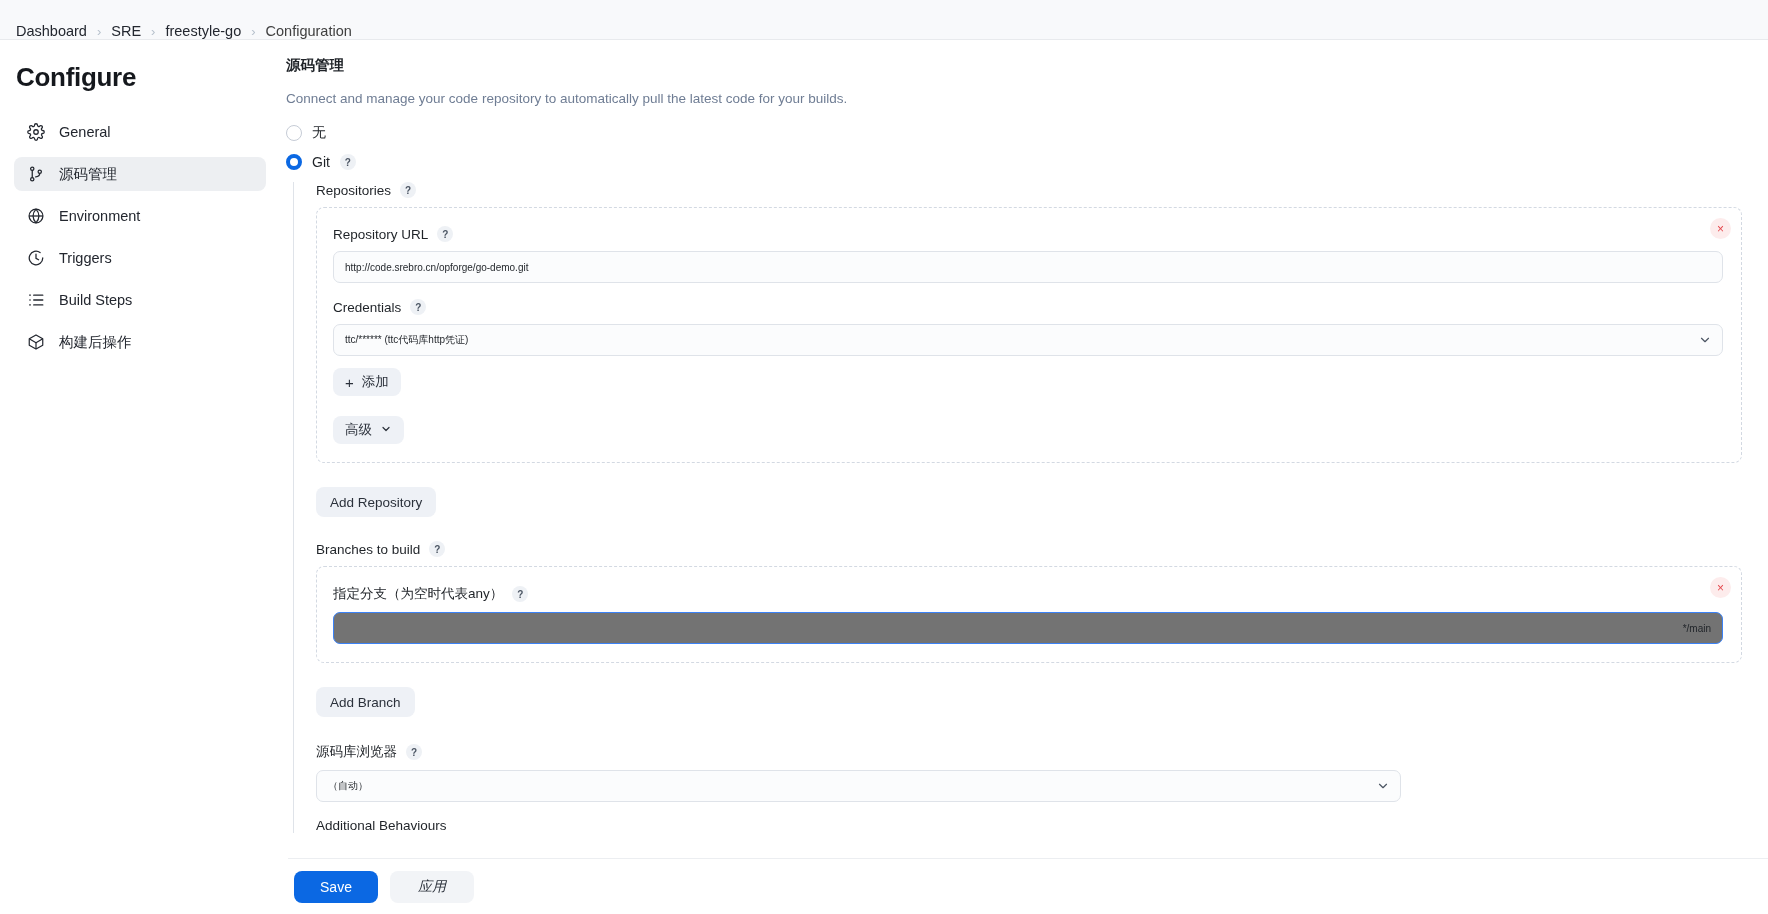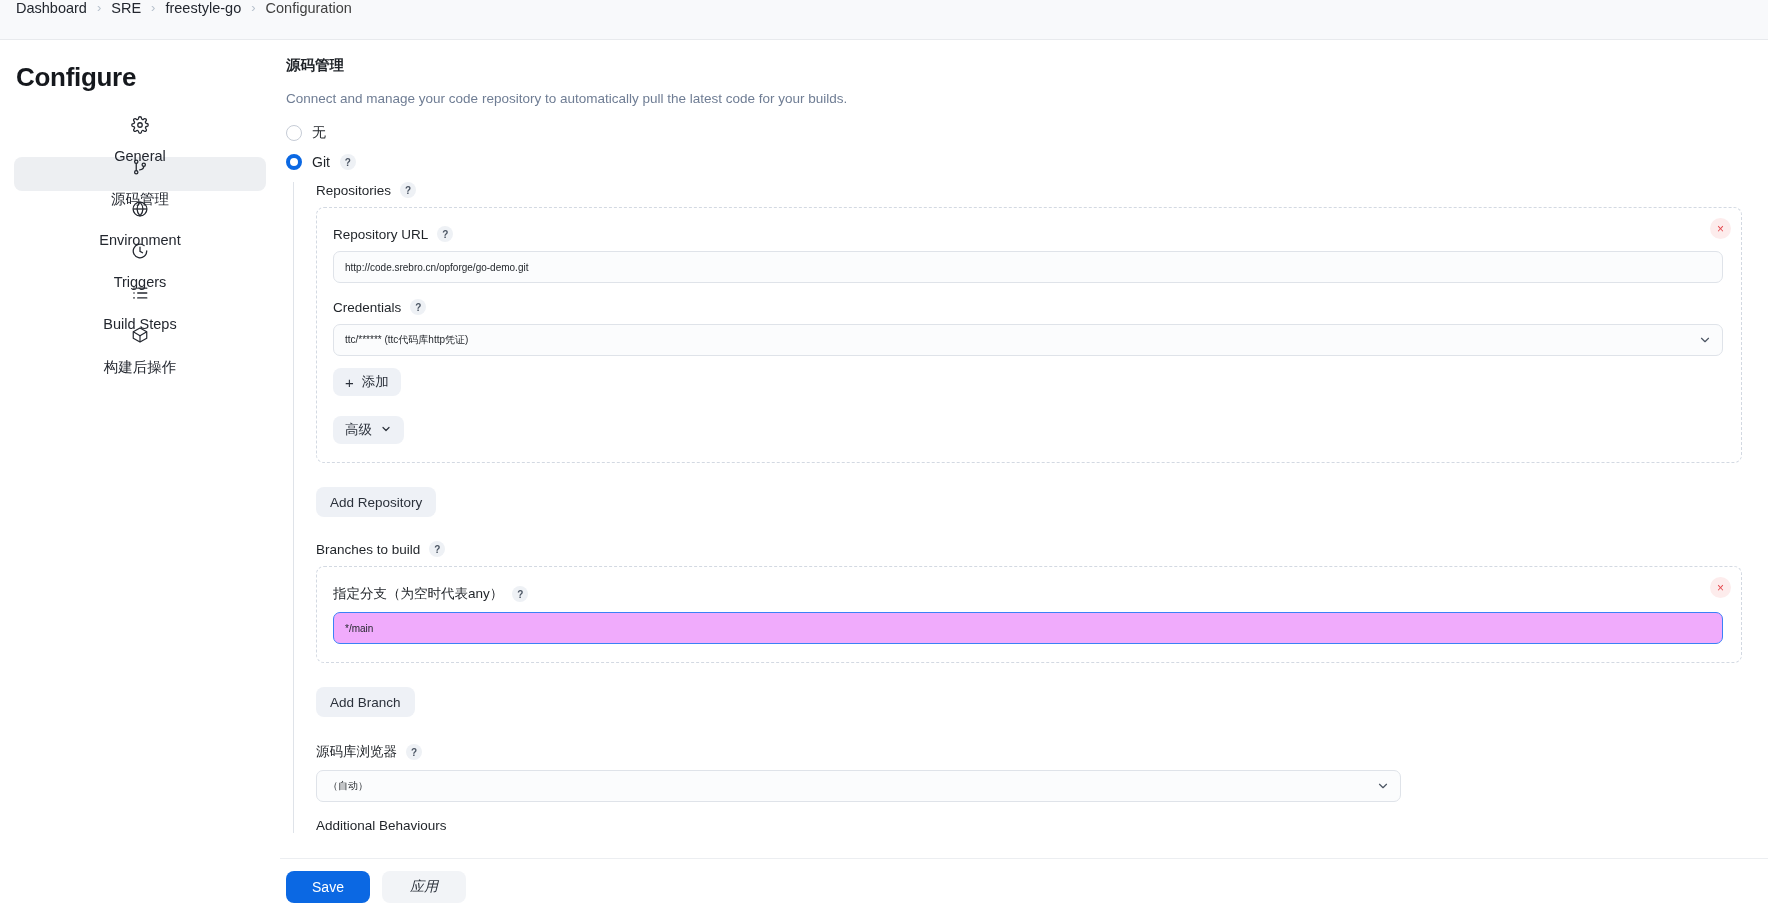--- a/index.html
+++ b/index.html
@@ -11,21 +11,21 @@
     color: #1f2328;
     overflow: hidden;
   }
 
   
   .breadcrumb-bar {
     height: 40px;
     background: #f8f9fb;
     border-bottom: 1px solid #e8eaed;
     display: flex;
-    align-items: flex-start;
+    align-items: flex-end;
     padding: 0 16px;
     gap: 10px;
     font-size: 14.5px;
     color: #23272f;
   }
   .crumb { cursor: pointer; white-space: nowrap; }
   .crumb.current { color: #404040; }
   .crumb-sep {
     color: #b6c0cc;
     font-size: 13px;
@@ -53,21 +53,20 @@
     display: flex;
     align-items: center;
     gap: 14px;
     height: 34px;
     padding: 0 12px;
     margin-bottom: 8px;
     border-radius: 8px;
     font-size: 14.5px;
     color: #23272f;
     cursor: pointer;
-    flex-direction: column;
   }
   .nav-item.active { background: #edeff2; }
   .nav-ico {
     width: 19px; height: 19px;
     flex: 0 0 19px;
     display: flex; align-items: center; justify-content: center;
     color: #23272f;
   }
   .nav-ico svg { display: block; }
 
@@ -174,21 +173,22 @@
     border-radius: 7px;
     background: #fbfcfd;
     padding: 0 11px;
     font-size: 10px;
     color: #1f2328;
     font-family: "Liberation Sans", sans-serif;
     outline: none;
   }
   .txt.focused {
     border: 1.6px solid #3b82f6;
-    background: #f0abfc;
+    background: #737373;
+    text-align: right;
   }
   .select-wrap { position: relative; width: 100%; }
   .select-wrap .txt { padding-right: 30px; }
   .chev {
     position: absolute;
     right: 11px; top: 50%;
     transform: translateY(-50%);
     pointer-events: none;
     color: #4b5563;
     line-height: 0;
@@ -220,21 +220,21 @@
 
   .cut-label {
     font-size: 13.5px;
     color: #1f2328;
     margin-top: 16px;
   }
 
   
   .footer {
     position: absolute;
-    left: 0; right: 0; bottom: 0;
+    left: 8px; right: 0; bottom: 0;
     height: 56px;
     background: #ffffff;
     border-top: 1px solid #eceef1;
     display: flex;
     align-items: center;
     padding-left: 6px;
     gap: 12px;
   }
   .btn-primary {
     height: 32px;

